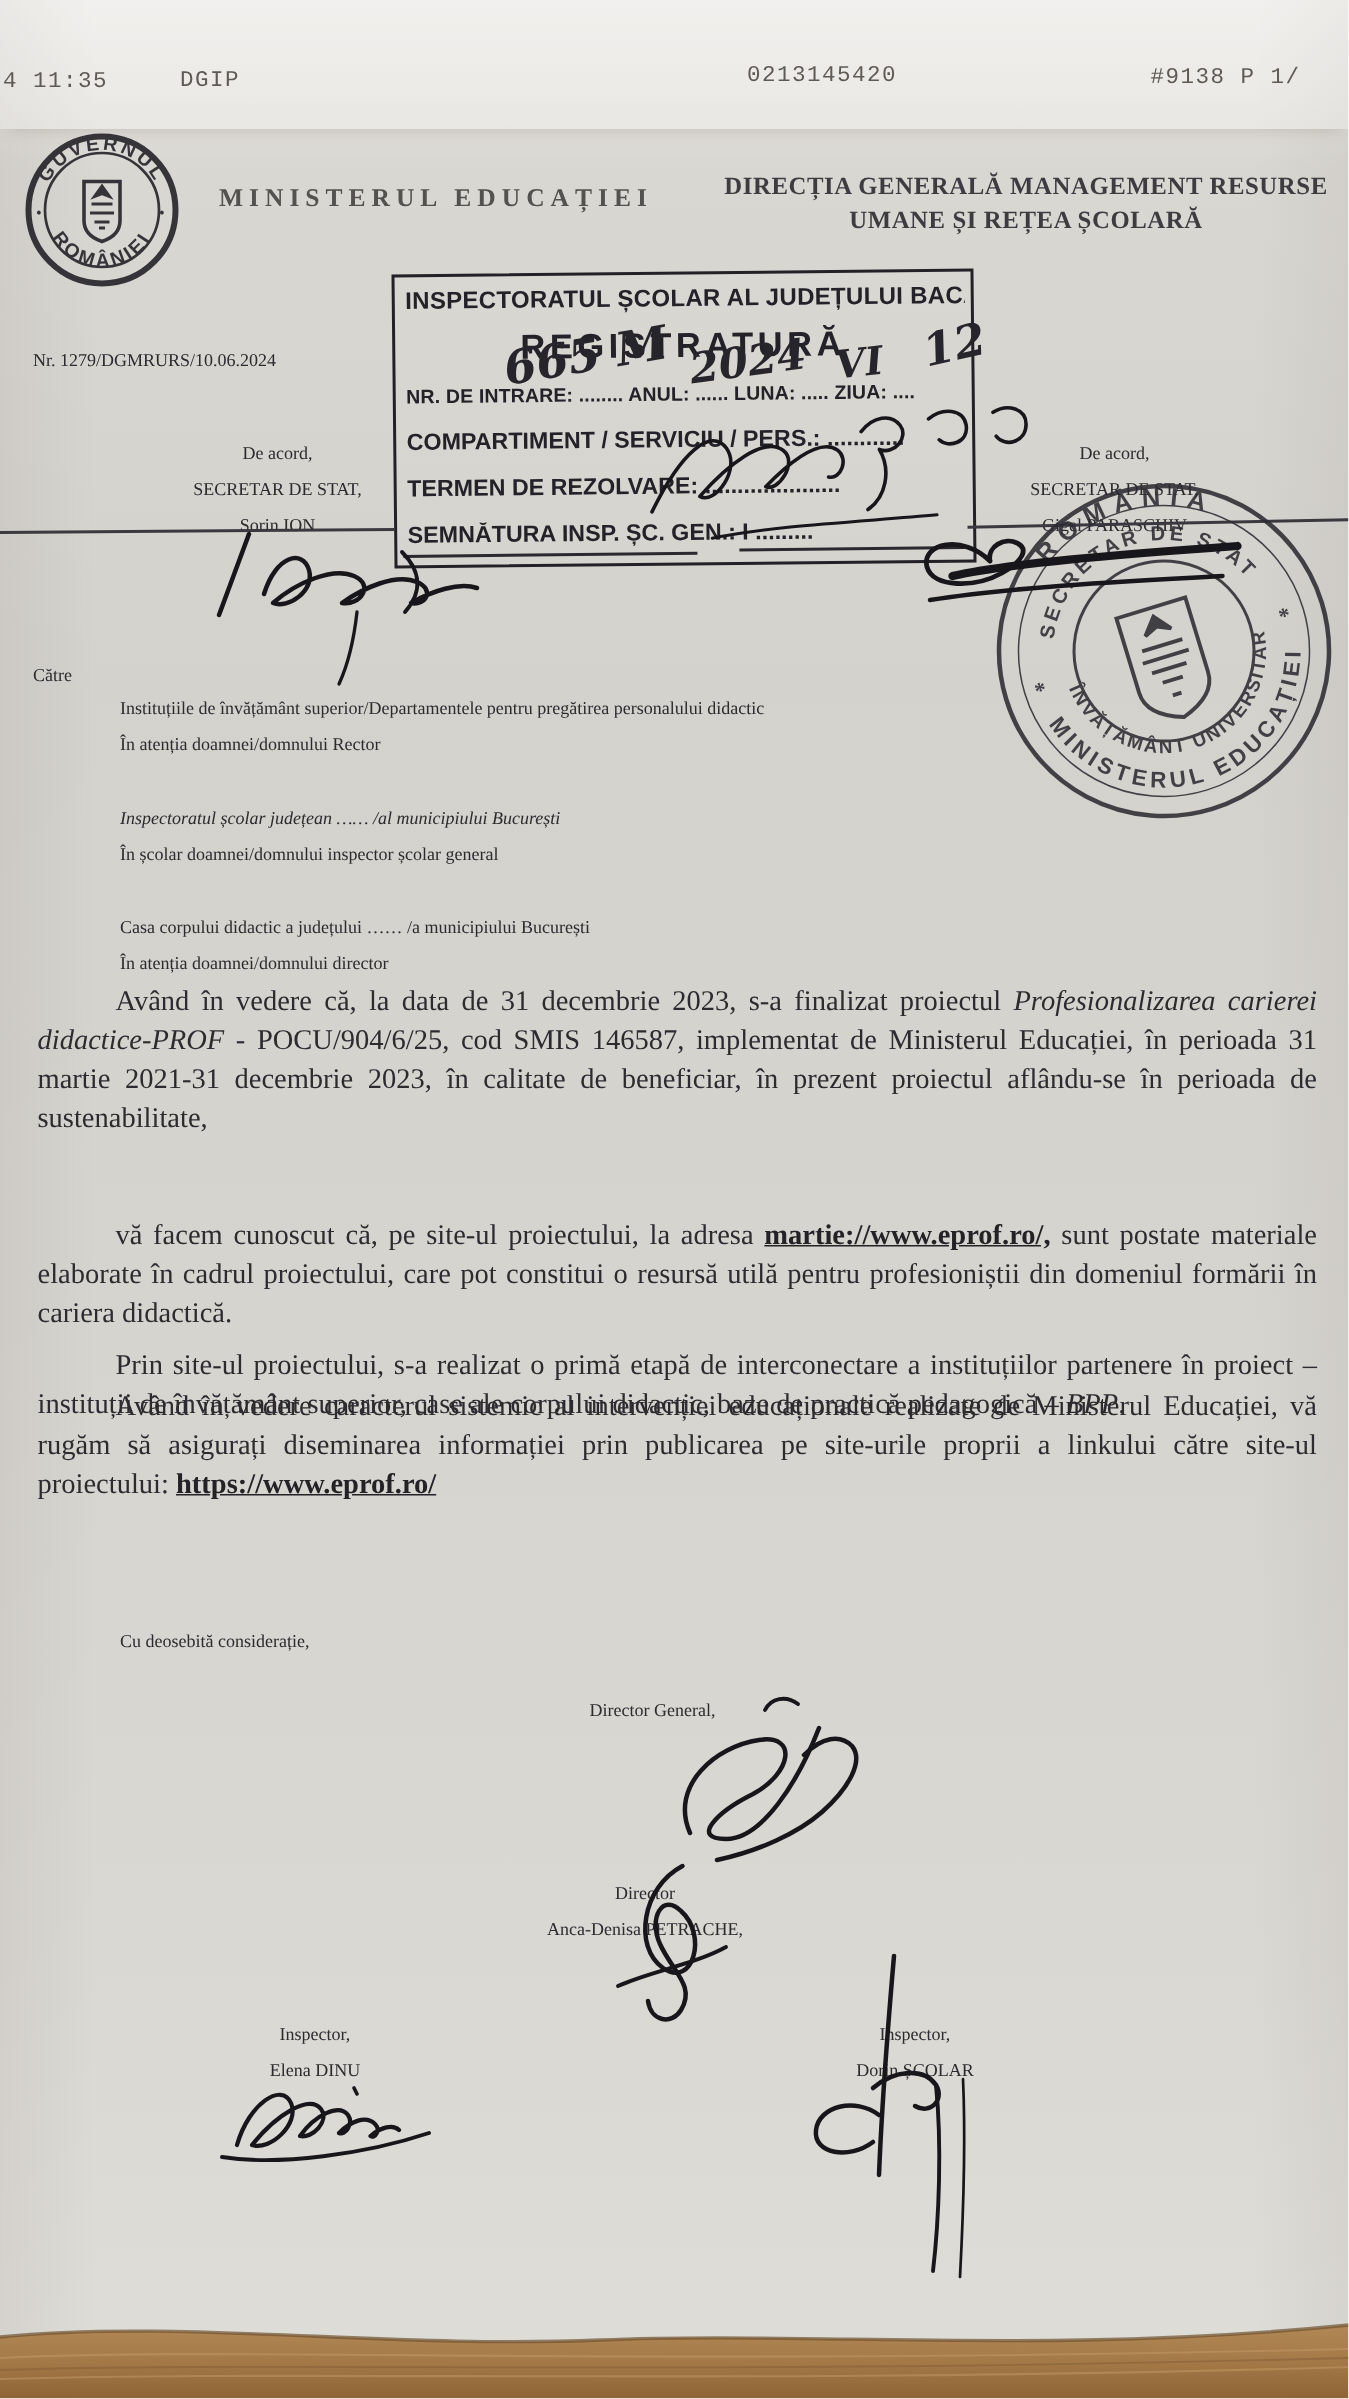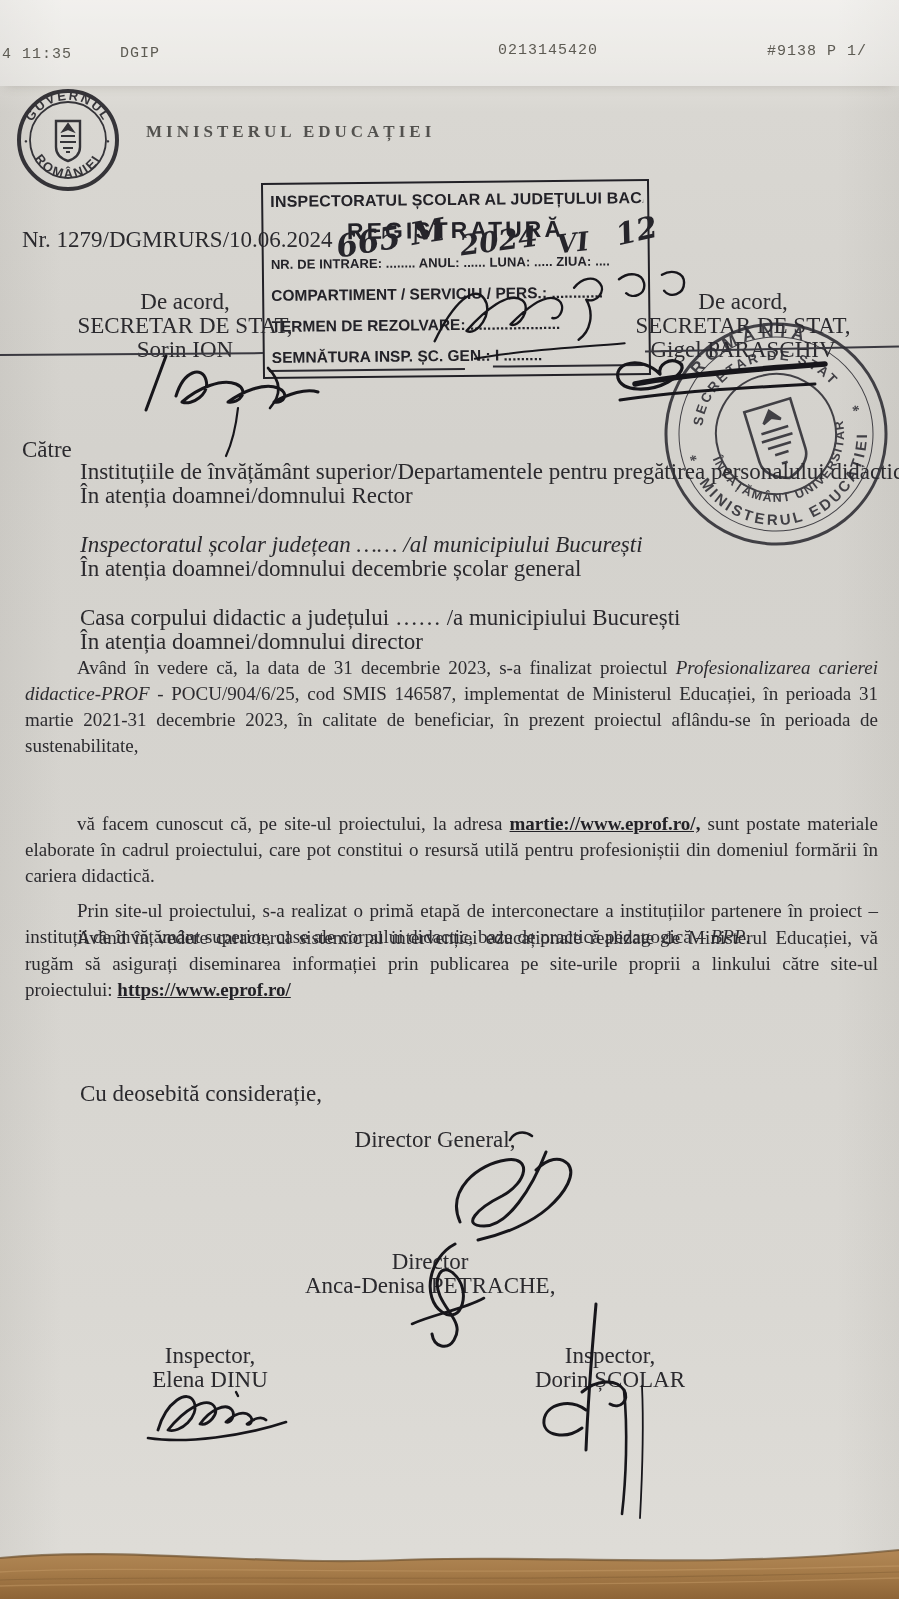--- a/index.html
+++ b/index.html
@@ -27,21 +27,21 @@
     background:rgba(255,255,255,.04);
   }
   .regrow{position:absolute;left:7px;right:4px;white-space:nowrap;overflow:hidden;}
   .reg-title{font-size:16px;top:8px;letter-spacing:.2px;}
   .reg-registratura{font-size:23px;letter-spacing:3px;top:34px;left:0;right:0;text-align:center;}
   .reg-entry{font-size:13px;top:72px;letter-spacing:.1px;}
   .reg-mid{font-size:15.5px;}
   .reg-underline{position:absolute;height:2px;background:#2a2930;}
   
   .hand{font-family:"DejaVu Serif",serif;font-style:italic;color:#26252b;white-space:nowrap;}
-  .doc-serif{font-size:23px;line-height:24px;white-space:nowrap;}
+  .doc-serif{font-size:12px;line-height:24px;white-space:nowrap;}
   .para{left:25px;width:853px;font-size:19px;line-height:26px;text-align:justify;text-indent:52px;color:#2c2b2f;}
   .link{font-weight:700;text-decoration:underline;color:#232227;}
   .ital{font-style:italic;}
   .center{text-align:center;}
   .strike-line{position:absolute;background:#3a3940;height:2px;}
   svg{display:block;overflow:visible;}
   .sig path{fill:none;stroke:#17161b;stroke-linecap:round;stroke-linejoin:round;}
   .stampink{opacity:.88;}
   
   .wood{left:0;top:1538px;width:899px;height:61px;}
@@ -74,20 +74,24 @@
       </text>
       <text x="8" y="57" font-size="11" fill="#1f1e24">•</text>
       <text x="90" y="57" font-size="11" fill="#1f1e24">•</text>
       <path d="M40 33 h24 v26 q0 10 -12 14 q-12 -4 -12 -14 Z" fill="none" stroke="#1f1e24" stroke-width="2.4"></path>
       <path d="M52 36 l-5 7 5 -2 5 2 Z M45 48 h14 M44 54 h16 M47 60 h10 M50 64 h4" stroke="#1f1e24" stroke-width="2" fill="#1f1e24"></path>
     </svg>
   </div>
 
   <div class="abs ministry" style="left:146px;top:122px;">MINISTERUL EDUCAȚIEI</div>
 
+  <div class="abs directorate" style="left:474px;top:112px;">
+    <div>DIRECȚIA GENERALĂ MANAGEMENT RESURSE</div>
+    <div>UMANE ȘI REȚEA ȘCOLARĂ</div>
+  </div>
 
   <div class="abs regbox">
     <div class="regrow reg-title">INSPECTORATUL ȘCOLAR AL JUDEȚULUI BACĂU</div>
     <div class="regrow reg-registratura">REGISTRATURĂ</div>
     <div class="regrow reg-entry">NR. DE INTRARE: ........ ANUL: ...... LUNA: ..... ZIUA: ....</div>
     <div class="regrow reg-mid" style="top:102px;">COMPARTIMENT / SERVICIU / PERS.: ............</div>
     <div class="regrow reg-mid" style="top:133px;">TERMEN DE REZOLVARE: .....................</div>
     <div class="regrow reg-mid" style="top:164px;">SEMNĂTURA INSP. ȘC. GEN.: I .........</div>
     <div class="reg-underline" style="left:4px;top:185px;width:196px;"></div>
     <div class="reg-underline" style="left:228px;top:183px;width:150px;"></div>
@@ -158,21 +162,21 @@
   <svg class="abs sig" style="left:600px;top:352px;" width="250" height="70" viewBox="0 0 250 70">
     <path d="M60 22 C42 4 14 10 18 26 C22 40 50 40 68 30 C82 22 86 14 78 10 C70 6 58 12 60 22" stroke-width="3.2"></path>
     <path d="M35 32 C70 24 140 18 225 12" stroke-width="5.5"></path>
     <path d="M20 48 C70 40 140 36 215 32" stroke-width="3"></path>
   </svg>
 
   <div class="abs doc-serif" style="left:22px;top:438px;">Către</div>
   <div class="abs doc-serif" style="left:80px;top:460px;">Instituțiile de învățământ superior/Departamentele pentru pregătirea personalului didactic</div>
   <div class="abs doc-serif" style="left:80px;top:484px;">În atenția doamnei/domnului Rector</div>
   <div class="abs doc-serif" style="left:80px;top:533px;font-style:italic;">Inspectoratul școlar județean …… /al municipiului București</div>
-  <div class="abs doc-serif" style="left:80px;top:557px;">În atenția doamnei/domnului decembrie școlar general</div>
+  <div class="abs doc-serif" style="left:80px;top:557px;">În școlar doamnei/domnului inspector școlar general</div>
   <div class="abs doc-serif" style="left:80px;top:630px;">În atenția doamnei/domnului director</div>
   <div class="abs doc-serif" style="left:80px;top:606px;">Casa corpului didactic a județului …… /a municipiului București</div>
 
   <div class="abs para" style="top:655px;"><span>Având în vedere că, la data de 31 decembrie 2023, s-a finalizat proiectul </span><span class="ital">Profesionalizarea carierei didactice-PROF</span><span> - POCU/904/6/25, cod SMIS 146587, implementat de Ministerul Educației, în perioada 31 martie 2021-31 decembrie 2023, în calitate de beneficiar, în prezent proiectul aflându-se în perioada de sustenabilitate,</span></div>
   <div class="abs para" style="top:811px;"><span>vă facem cunoscut că,  pe site-ul proiectului, la adresa </span><span class="link">martie://www.eprof.ro/,</span><span> sunt postate materiale elaborate în cadrul proiectului, care pot constitui o resursă utilă pentru profesioniștii din domeniul formării în cariera didactică.</span></div>
   <div class="abs para" style="top:898px;"><span>Prin site-ul proiectului, s-a realizat o primă etapă de interconectare a instituțiilor partenere în proiect – instituții de învățământ superior, case ale corpului didactic, baze de practică pedagogică – </span><span class="ital">BPP</span><span>.</span></div>
   <div class="abs para" style="top:925px;"><span>Având în vedere caracterul sistemic al intervenției educaționale realizate de Ministerul Educației, vă rugăm să asigurați diseminarea informației prin publicarea pe site-urile proprii a linkului către site-ul proiectului: </span><span class="link">https://www.eprof.ro/</span></div>
 
   <div class="abs doc-serif" style="left:80px;top:1082px;">Cu deosebită considerație,</div>
 

